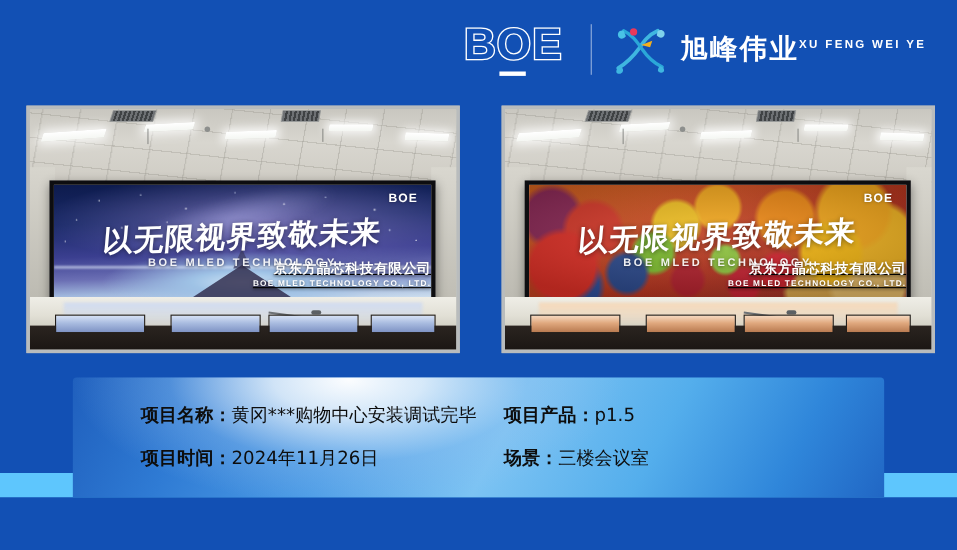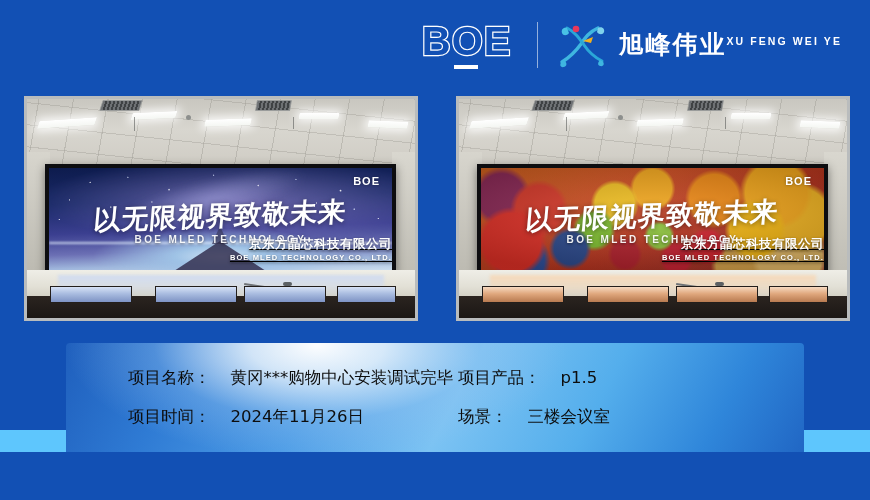--- a/index.html
+++ b/index.html
@@ -461,22 +461,22 @@
     row-gap: 18px;
     column-gap: 0px;
   }
   .info-line {
     font-family: "DejaVu Sans", "Liberation Sans", sans-serif;
     font-size: 16.5px;
     color: #0d0d0d;
     white-space: nowrap;
     line-height: 1.3;
   }
-  .info-label { font-weight: 400; }
-  .info-value { font-weight: 400; margin-left: 20px; }
+  .info-label { font-weight: 700; }
+  .info-value { font-weight: 400; }
 </style>
 </head>
 <body>
 
 <div id="poster">
 
   <div class="bottom-strip"></div>
   <div class="bottom-strip-cap"></div>
 
   <div class="header">

